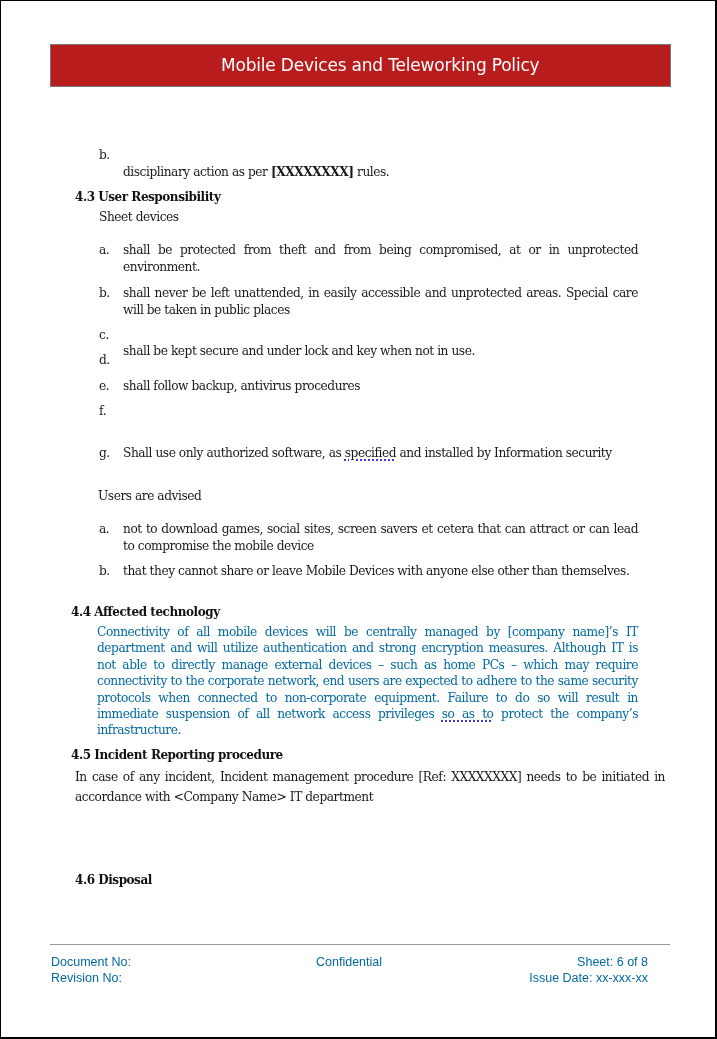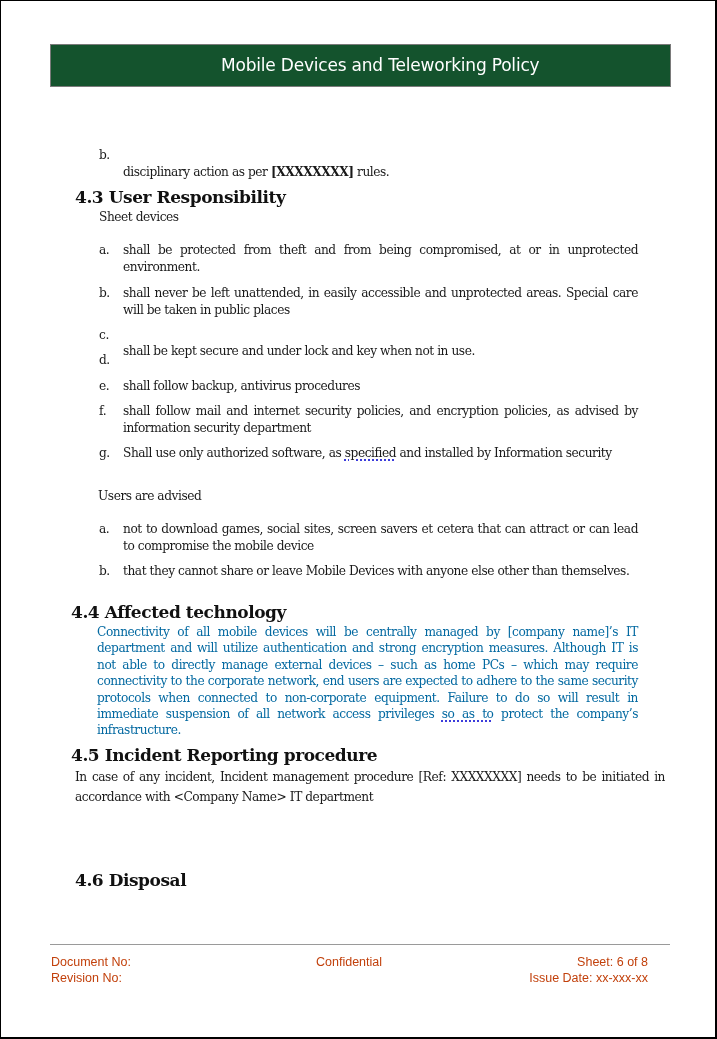--- a/index.html
+++ b/index.html
@@ -26,21 +26,21 @@
       width: 717px;
       height: 1039px;
       background: #fff;
     }
     .header-banner {
       position: absolute;
       left: 49px;
       top: 43px;
       width: 621px;
       height: 43px;
-      background: #14532d;
+      background: #b91c1c;
       border: 1px solid #7a7a7a;
       box-sizing: border-box;
     }
     .header-title {
       position: absolute;
       left: 0; right: 0;
       top: 0;
       height: 41px;
       line-height: 41px;
       padding-left: 170px;
@@ -63,21 +63,21 @@
       white-space: normal;
       text-align: justify;
       text-align-last: left;
     }
     .justify-full {
       text-align-last: justify;
     }
     .heading {
       font-weight: bold;
       color: #111;
-      font-size: 17px;
+      font-size: 12px;
     }
     .grey {
       color: #0369a1;
     }
     .marker {
       position: absolute;
       font-family: "DejaVu Serif", "Liberation Serif", serif;
       font-size: 12.2px;
       color: #1a1a1a;
       line-height: 17px;
@@ -93,21 +93,21 @@
       left: 49px;
       top: 943px;
       width: 620px;
       height: 0;
       border-top: 1px solid #9a9a9a;
     }
     .foot {
       position: absolute;
       font-family: "Liberation Sans", "DejaVu Sans", sans-serif;
       font-size: 12.5px;
-      color: #c2410c;
+      color: #0369a1;
       line-height: 16px;
       white-space: nowrap;
     }
   </style>
 </head>
 <body>
 
 <div class="page">
 
   <div class="header-banner">
@@ -128,21 +128,20 @@
 
   <span class="marker" style="left:98px; top:326px;">c.</span>
   <div class="txt" style="left:122px; top:326px;margin-top:16px;">shall be kept secure and under lock and key when not in use.</div>
 
   <span class="marker" style="left:98px; top:351px;">d.</span>
 
   <span class="marker" style="left:98px; top:377px;">e.</span>
   <div class="txt" style="left:122px; top:377px;">shall follow backup, antivirus procedures</div>
 
   <span class="marker" style="left:98px; top:402px;">f.</span>
-  <div class="txt justify" style="left:122px; top:402px; width:515px;">shall follow mail and internet security policies, and encryption policies, as advised by information security department</div>
 
   <span class="marker" style="left:98px; top:444px;">g.</span>
   <div class="txt justify" style="left:122px; top:444px; width:515px;"><span>Shall use only authorized software, as </span><span class="spell">specified</span><span> and installed by Information security</span></div>
 
   <div class="txt" style="left:97px; top:487px;">Users are advised</div>
 
   <span class="marker" style="left:98px; top:520px;">a.</span>
   <div class="txt justify" style="left:122px; top:520px; width:515px;">not to download games, social sites, screen savers et cetera that can attract or can lead to compromise the mobile device</div>
 
   <span class="marker" style="left:98px; top:562px;">b.</span>

